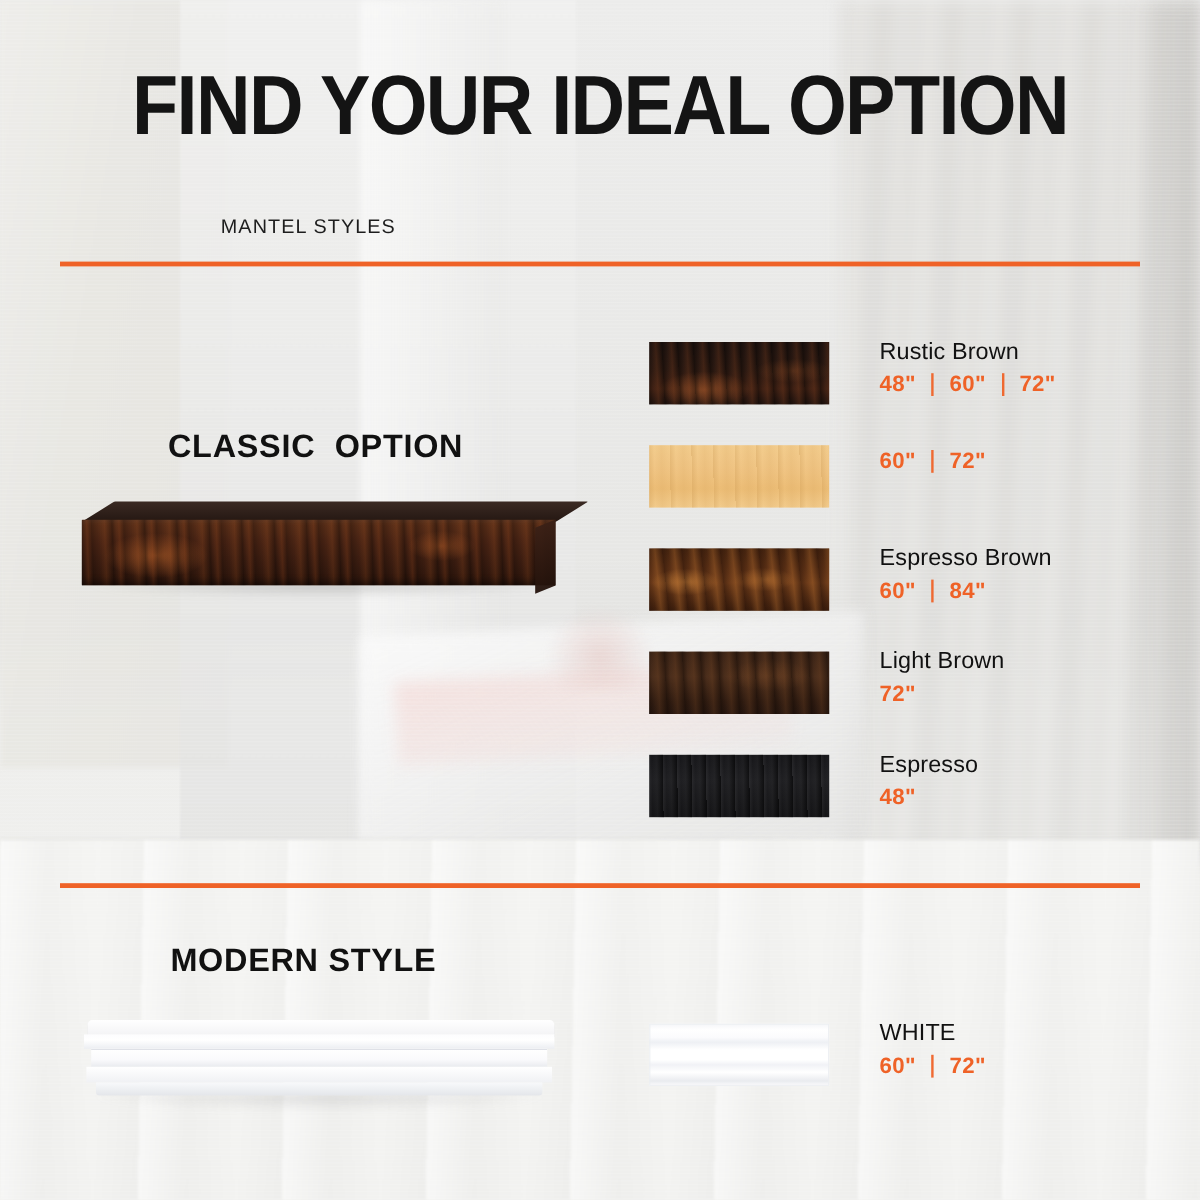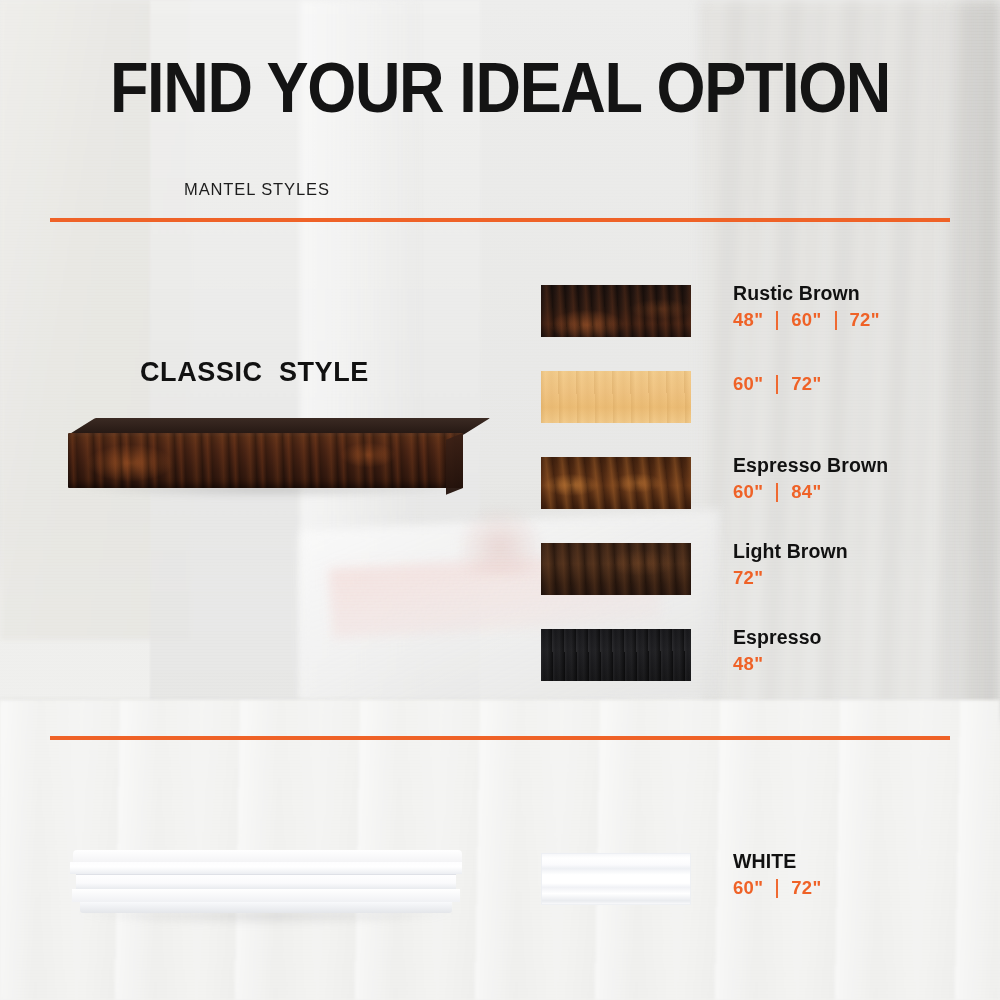--- a/index.html
+++ b/index.html
@@ -130,21 +130,21 @@
   .mantel-b4{position:absolute;left:10px;top:52px;width:372px;height:11px;border-radius:0 0 3px 3px;
     background:linear-gradient(180deg,#f8f9fb,#e4e6ea);}
   .mantel-shadow{position:absolute;left:78px;top:912px;width:376px;height:14px;
     background:radial-gradient(ellipse at 50% 0%,rgba(160,160,162,.30),rgba(160,160,162,0) 72%);
     filter:blur(3px);}
 
   
   .finish-row{position:absolute;left:541px;width:420px;height:56px;}
   .swatch{position:absolute;left:0;top:0;width:150px;height:52px;}
   .finish-text{position:absolute;left:192px;top:-3px;width:230px;}
-  .finish-name{font-size:19.5px;font-weight:700;color:#111;letter-spacing:.1px;
+  .finish-name{font-size:19.5px;font-weight:400;color:#111;letter-spacing:.1px;
     line-height:22px;white-space:nowrap;}
   .sizes{margin-top:5px;font-size:18.5px;font-weight:700;color:#ef6227;
     letter-spacing:.3px;white-space:nowrap;display:flex;align-items:center;}
   .sizes .sz{display:inline-block;}
   .sizes .sep{display:inline-block;width:2px;height:19px;background:#ef6227;
     margin:0 13px;opacity:.95;}
 
   
   .sw-rustic-brown{
     background:
@@ -203,21 +203,21 @@
 
   <div class="layer">
 
     <div class="title">FIND YOUR IDEAL OPTION</div>
 
     <div class="col-head left">MANTEL STYLES</div>
 
     <div class="rule r1"></div>
     <div class="rule r2"></div>
 
-    <div class="style-name classic">CLASSIC  STYLE</div>
+    <div class="style-name classic">CLASSIC  OPTION</div>
 
     <div class="beam-shadow"></div>
     <div class="beam">
       <div class="beam-top"></div>
       <div class="beam-face"></div>
       <div class="beam-end"></div>
     </div>
 
     <div class="finish-row" style="top:285px">
       <div class="swatch sw-rustic-brown"></div>
@@ -269,20 +269,21 @@
     <div class="finish-row" style="top:629px">
       <div class="swatch sw-espresso"></div>
       <div class="finish-text">
         <div class="finish-name">Espresso</div>
         <div class="sizes">
           <span class="sz">48"</span>
         </div>
       </div>
     </div>
 
+    <div class="style-name modern">MODERN STYLE</div>
 
     <div class="mantel-shadow"></div>
     <div class="mantel">
       <div class="mantel-top"></div>
       <div class="mantel-b1"></div>
       <div class="mantel-b2"></div>
       <div class="mantel-b3"></div>
       <div class="mantel-b4"></div>
     </div>
 

